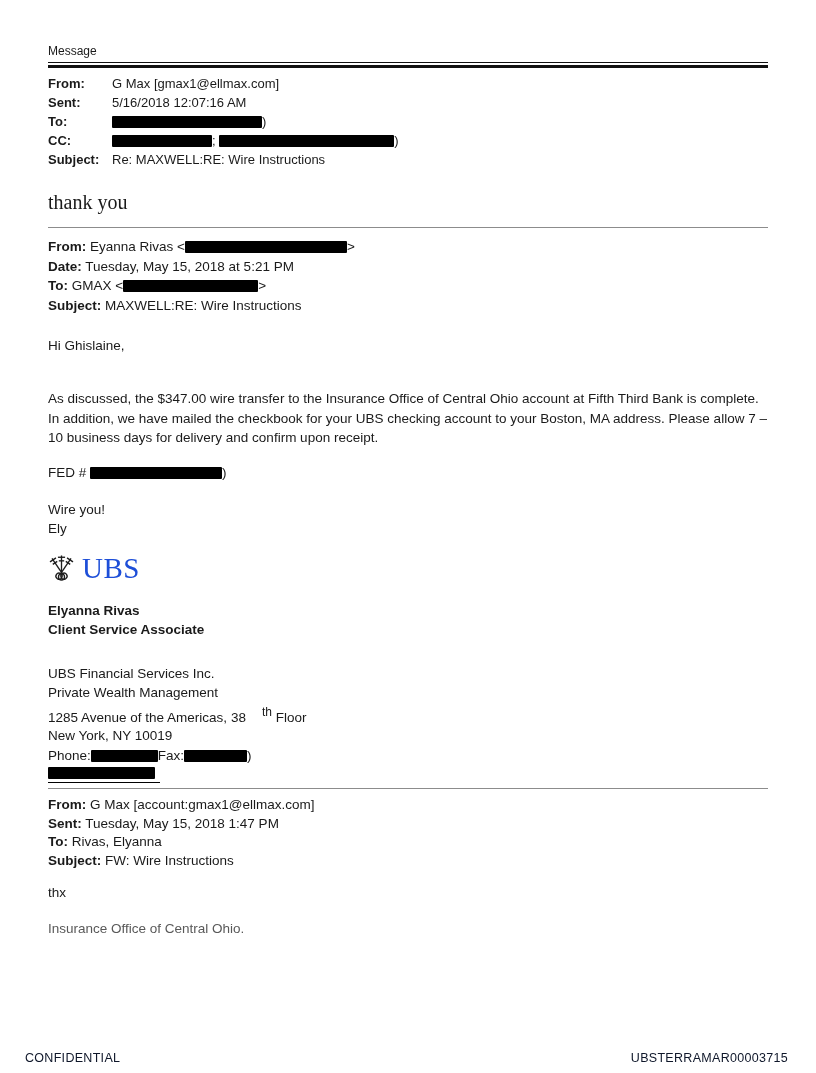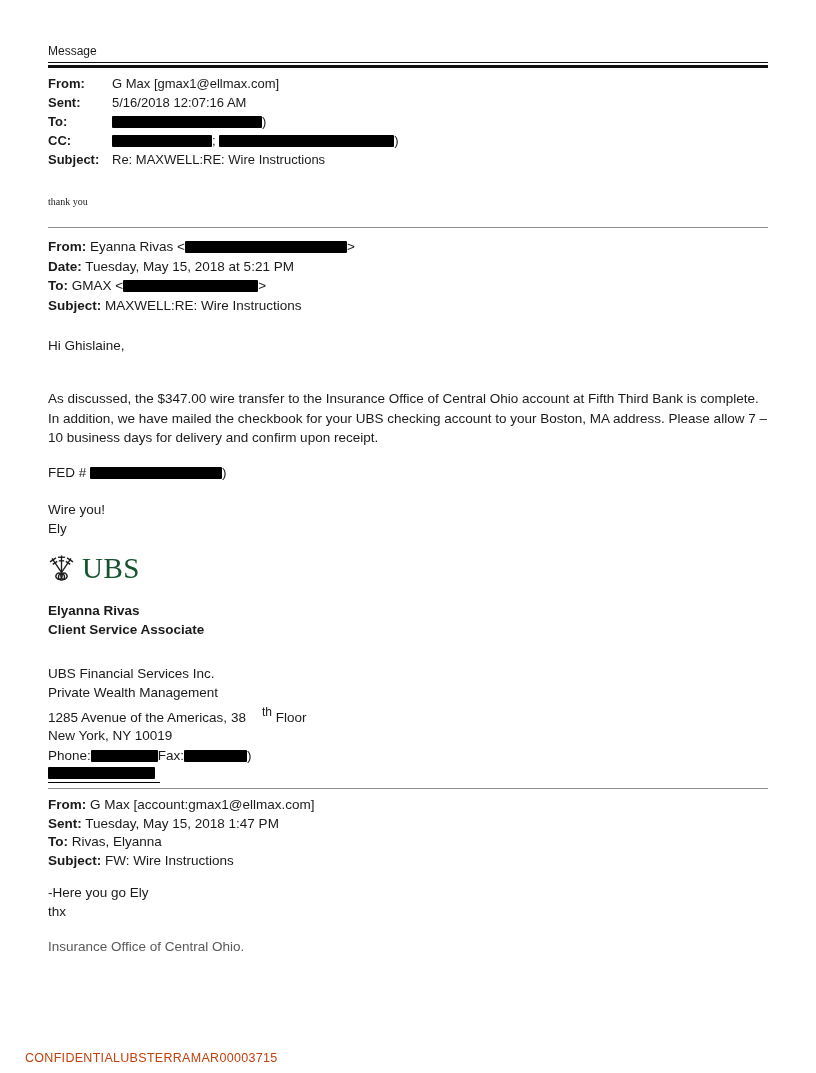--- a/index.html
+++ b/index.html
@@ -17,49 +17,49 @@
 
   
   .hdr1 { margin-top:6px; font-size:13px; }
   .hdr1 .row { display:flex; line-height:19px; }
   .hdr1 .lbl { width:64px; font-weight:bold; flex:0 0 64px; }
 
   
   .redact { display:inline-block; background:#000; height:12px; vertical-align:-2px; border-radius:1px; }
   .redact-link-wrap { display:inline-block; border-bottom:1.3px solid #000; padding:0 5px 1px 0; line-height:12px; }
 
-  .serif-note { font-family:"Liberation Serif", serif; font-size:10px; margin-top:24px; line-height:18px; }
+  .serif-note { font-family:"Liberation Serif", serif; font-size:20px; margin-top:24px; line-height:18px; }
 
   hr.sep { border:none; border-top:1px solid #8c8c8c; height:0; margin-top:16px; }
 
   .txt { font-size:13.5px; }
   .hdr2 { margin-top:9px; line-height:19.5px; }
   .hdr3 { margin-top:7px; line-height:18.5px; }
   .greeting { margin-top:21px; line-height:19px; }
   .para { margin-top:34px; line-height:19.5px; white-space:pre-line; width:724px; }
   .fed { margin-top:15px; line-height:19px; }
   .closing { margin-top:18px; line-height:19px; }
 
   
   .logo { margin-top:12px; display:flex; align-items:center; gap:7px; height:36px; }
-  .logo-text { font-family:"Liberation Serif", serif; font-size:29px; letter-spacing:0.5px; color:#14532d; line-height:30px; }
+  .logo-text { font-family:"Liberation Serif", serif; font-size:29px; letter-spacing:0.5px; color:#1d4ed8; line-height:30px; }
 
   .sig-block { line-height:19.3px; }
   .sig-name { margin-top:15px;font-weight:bold; }
   .sig-company { margin-top:25px; }
   sup { font-size:12px;padding-left:16px; }
 
   .lines2 { margin-top:14px; line-height:18.5px; }
   .note { margin-top:17px; color:#595959; line-height:18px; }
 
   .footer {
     position:absolute; top:1051px; left:0; right:0;
-    display:flex; justify-content:flex-start;
+    display:flex; justify-content:space-between;
     padding:0 28px 0 25px;
-    font-size:12.5px; letter-spacing:0.3px; color:#c2410c;
+    font-size:12.5px; letter-spacing:0.3px; color:#0f172a;
   }
 </style>
 </head>
 <body>
 
 <div class="page">
 
   <div>
     <div class="tab-label">Message</div>
     <div class="rule-thin"></div>
@@ -187,21 +187,20 @@
       <b>To:</b>
       <span>Rivas, Elyanna</span>
     </div>
     <div>
       <b>Subject:</b>
       <span>FW: Wire Instructions</span>
     </div>
   </div>
 
   <div class="txt lines2">
-    <div>-Here you go Ely</div>
     <div>thx</div>
   </div>
 
   <div class="txt note">Insurance Office of Central Ohio.</div>
 
 </div>
 
 <div class="footer">
   <span>CONFIDENTIAL</span>
   <span>UBSTERRAMAR00003715</span>

